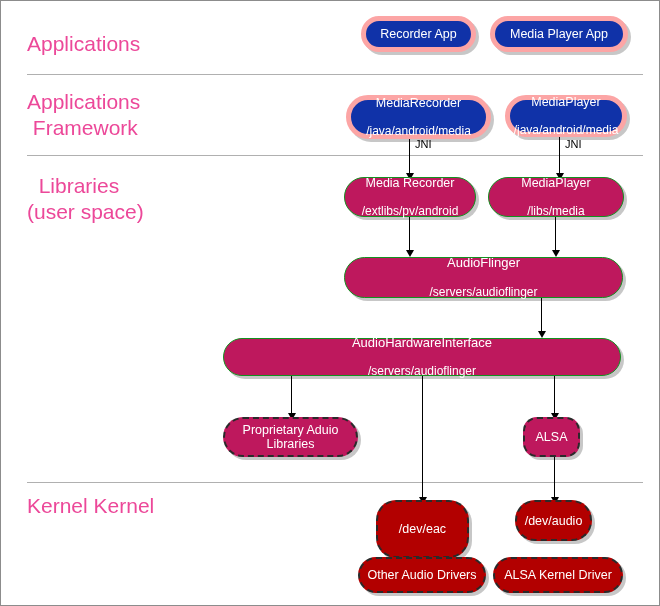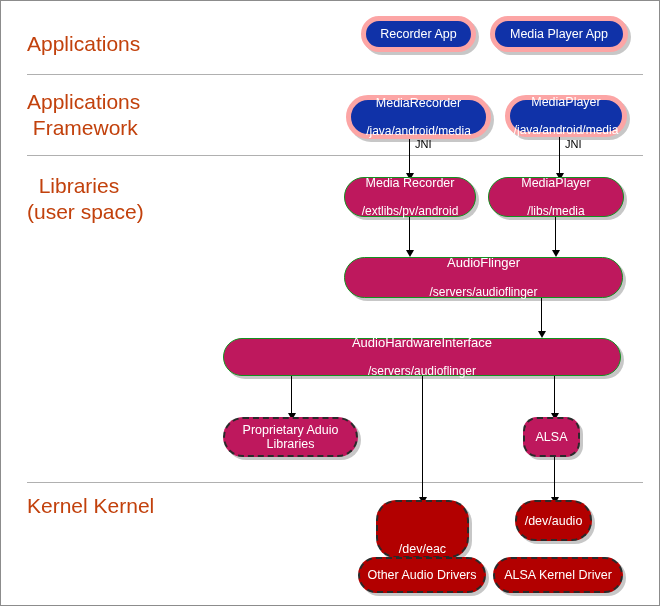--- a/index.html
+++ b/index.html
@@ -23,21 +23,21 @@
     position: absolute;
     height: 1px;
     background: #b0b0b0;
     left: 26px;
     right: 16px;
   }
 
   
   .layer-label {
     position: absolute;
-    color: #c2410c;
+    color: #ec4899;
     font-size: 21px;
     line-height: 26px;
     white-space: pre;
     letter-spacing: 0px;
   }
 
   
   .node {
     position: absolute;
     box-sizing: border-box;
@@ -186,21 +186,21 @@
 
   <div class="node green dashed" style="left:222px; top:416px; width:135px; height:40px; border-radius:20px;">
     <span class="title">Proprietary Aduio</span>
     <span class="title">Libraries</span>
   </div>
 
   <div class="node green dashed" style="left:522px; top:416px; width:57px; height:40px; border-radius:14px;text-align:right;">
     <span class="title">ALSA</span>
   </div>
 
-  <div class="node red" style="left:375px; top:499px; width:93px; height:58px; border-radius:20px;justify-content:flex-end;">
+  <div class="node red" style="left:375px; top:499px; width:93px; height:58px; border-radius:20px;">
     <span class="title">/dev/eac</span>
   </div>
 
   <div class="node red" style="left:514px; top:499px; width:77px; height:41px; border-radius:20px;">
     <span class="title">/dev/audio</span>
   </div>
 
   <div class="node red" style="left:357px; top:556px; width:128px; height:36px; border-radius:18px;">
     <span class="title">Other Audio Drivers</span>
   </div>

